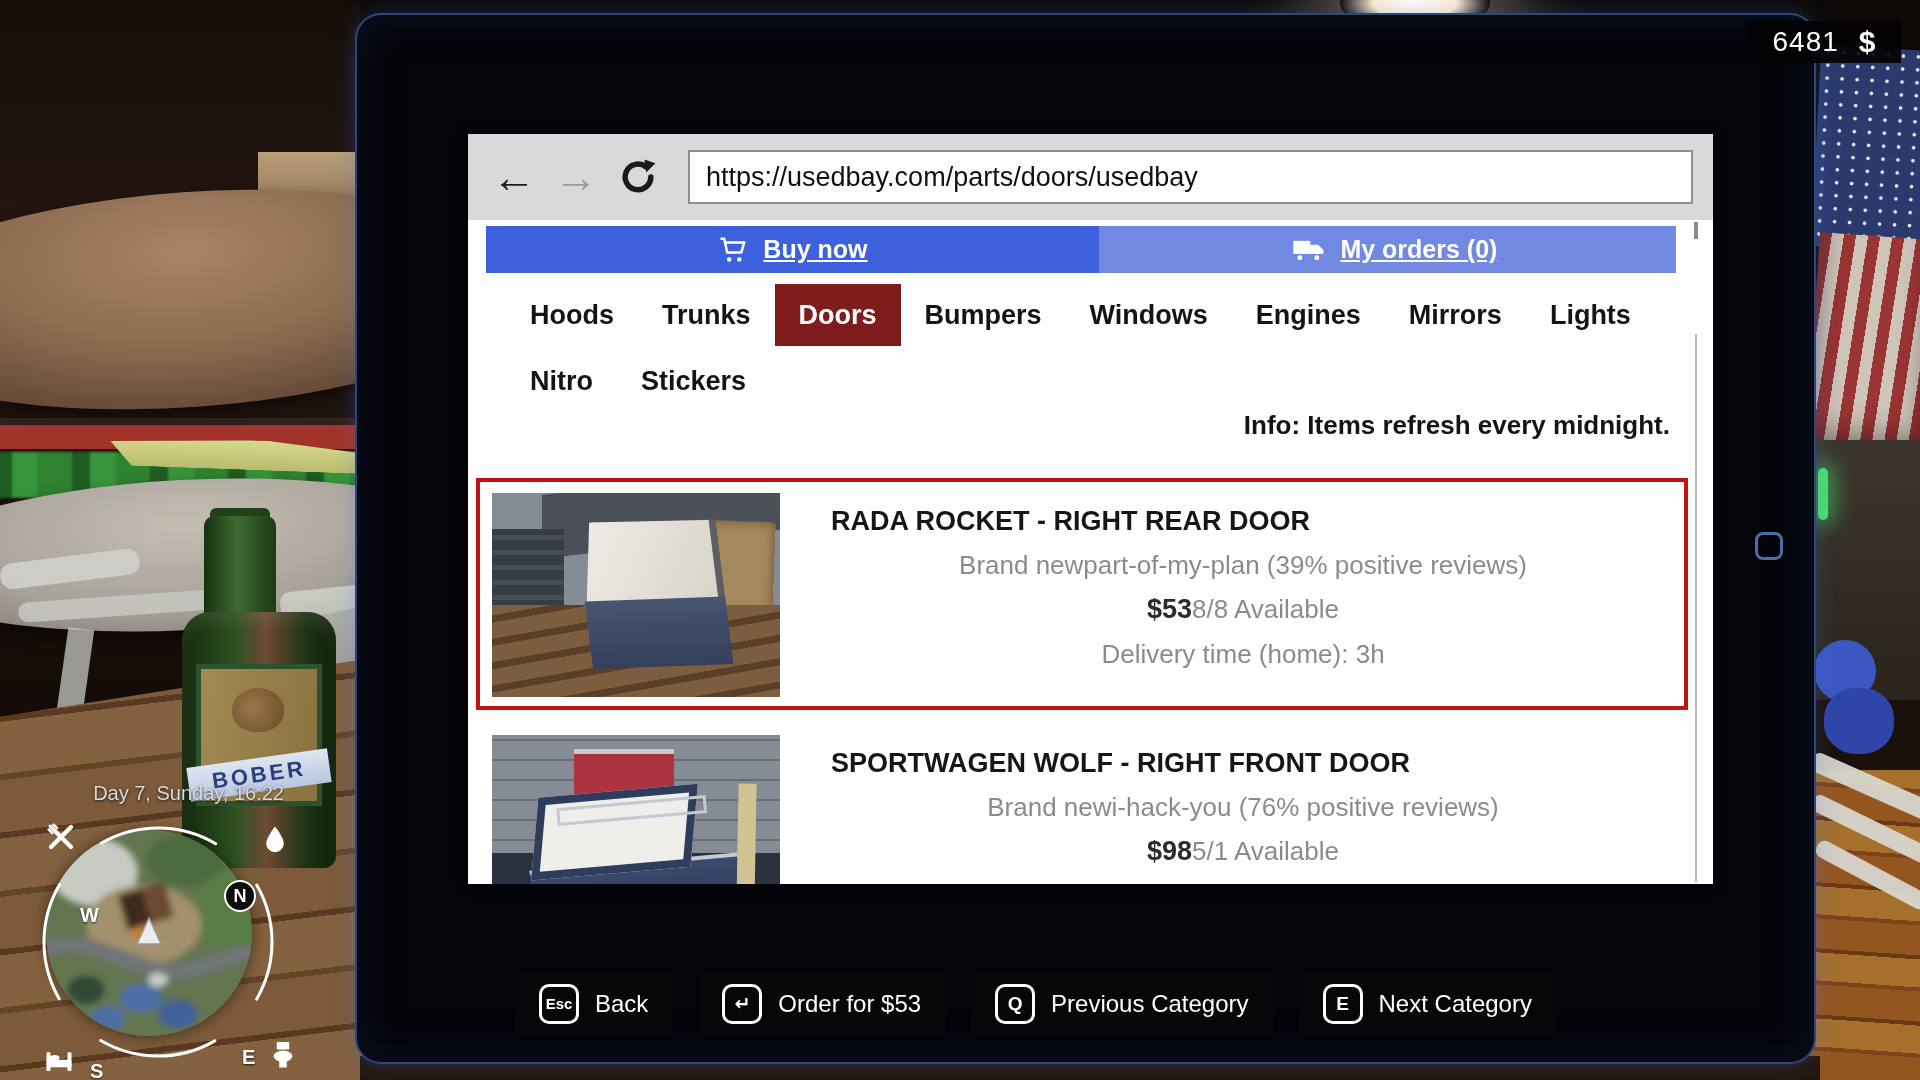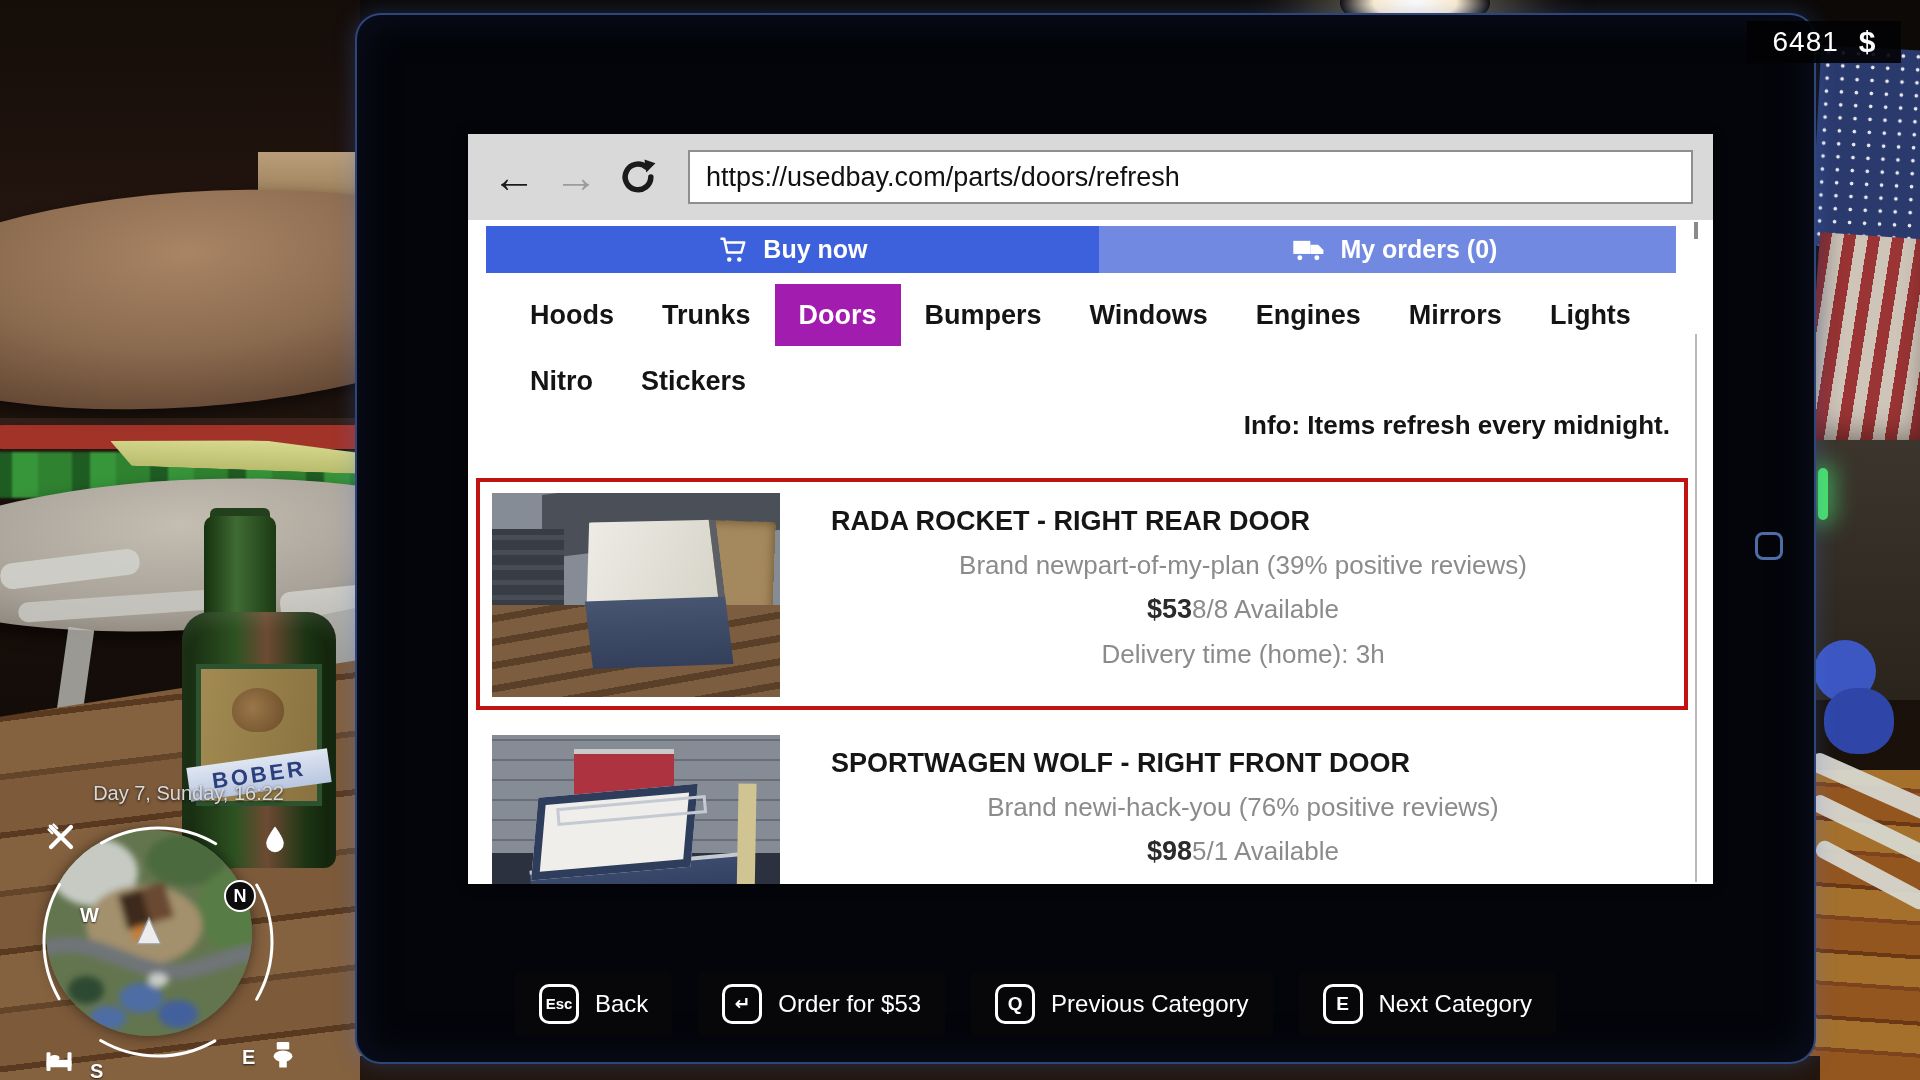--- a/index.html
+++ b/index.html
@@ -89,29 +89,29 @@
   .back-glyph { color:#1b1b1b; }
   .fwd-glyph { color:#9c9c9c; }
   #refresh-btn { width:52px; height:52px; display:flex; align-items:center; justify-content:center; }
   #url-box { margin-left:14px; flex:1; height:54px; background:#fff; border:2px solid #8f8f8f;
     display:flex; align-items:center; padding:0 16px; font-size:27px; color:#111; }
 
   #content { left:0; top:86px; width:100%; height:664px; background:#fff; overflow:hidden; }
 
   
   #shop-tabs { left:18px; top:6px; width:1190px; height:47px; display:flex; color:#fff; font-weight:bold; font-size:25px; }
-  .shop-tab { display:flex; align-items:center; justify-content:center; gap:14px; height:100%; }
+  .shop-tab { display:flex; align-items:center; justify-content:center; gap:14px; height:100%;text-decoration:underline; }
   #tab-buy { width:51.5%; background:#3d61dc; }
   #tab-orders { width:48.5%; background:#7289e2;padding-left:15px; }
 
   
   .cat-row { left:38px; width:1170px; height:62px; display:flex; align-items:stretch; }
   #cat-row-1 { top:64px; } #cat-row-2 { top:130px; }
   .cat { display:flex; align-items:center; padding:0 24px; font-size:27px; font-weight:600; color:#141414; }
-  .cat.active { background:#a21caf; color:#fff; }
+  .cat.active { background:#7f1d1d; color:#fff; }
 
   #info-banner { left:0; top:190px; width:1202px; text-align:right; font-size:26px; font-weight:bold; color:#141414; }
 
   
   .listing { left:8px; width:1212px; height:232px; background:#fff; }
   #listing-0 { top:258px; border:4px solid #c21313; }
   #listing-1 { top:500px; border:4px solid transparent; }
   .thumb { left:12px; top:11px; width:288px; height:204px; overflow:hidden; background:#868c95; }
   .l-title { left:351px; top:24px; width:840px; font-size:27px; font-weight:bold; color:#161616; white-space:nowrap; }
   .l-row { left:343px; width:840px; display:flex; justify-content:center; font-size:26px; color:#8b8b8b; white-space:nowrap; }
@@ -222,21 +222,21 @@
     <div id="chrome">
       <div class="nav-btn back-glyph">←</div>
       <div class="nav-btn fwd-glyph">→</div>
       <div id="refresh-btn">
         <svg width="44" height="44" viewBox="0 0 24 24" fill="none">
           <path d="M19 12a7 7 0 1 1-2.5-5.4" stroke="#1b1b1b" stroke-width="3" stroke-linecap="round"></path>
           <polygon points="15.5,2.5 21.5,4.5 16.5,9.5" fill="#1b1b1b"></polygon>
         </svg>
       </div>
       <div id="url-box">
-        <span>https://usedbay.com/parts/doors/refresh</span>
+        <span>https://usedbay.com/parts/doors/usedbay</span>
       </div>
     </div>
 
     <div id="content" class="abs">
 
       <div id="shop-tabs" class="abs">
         <div class="shop-tab" id="tab-buy">
           <svg width="32" height="30" viewBox="0 0 24 24">
             <path d="M2 3h3l2.4 11h11.2l2.4-8H6" fill="none" stroke="#fff" stroke-width="2" stroke-linejoin="round"></path>
             <circle cx="9" cy="19.5" r="1.8" fill="#fff"></circle>

